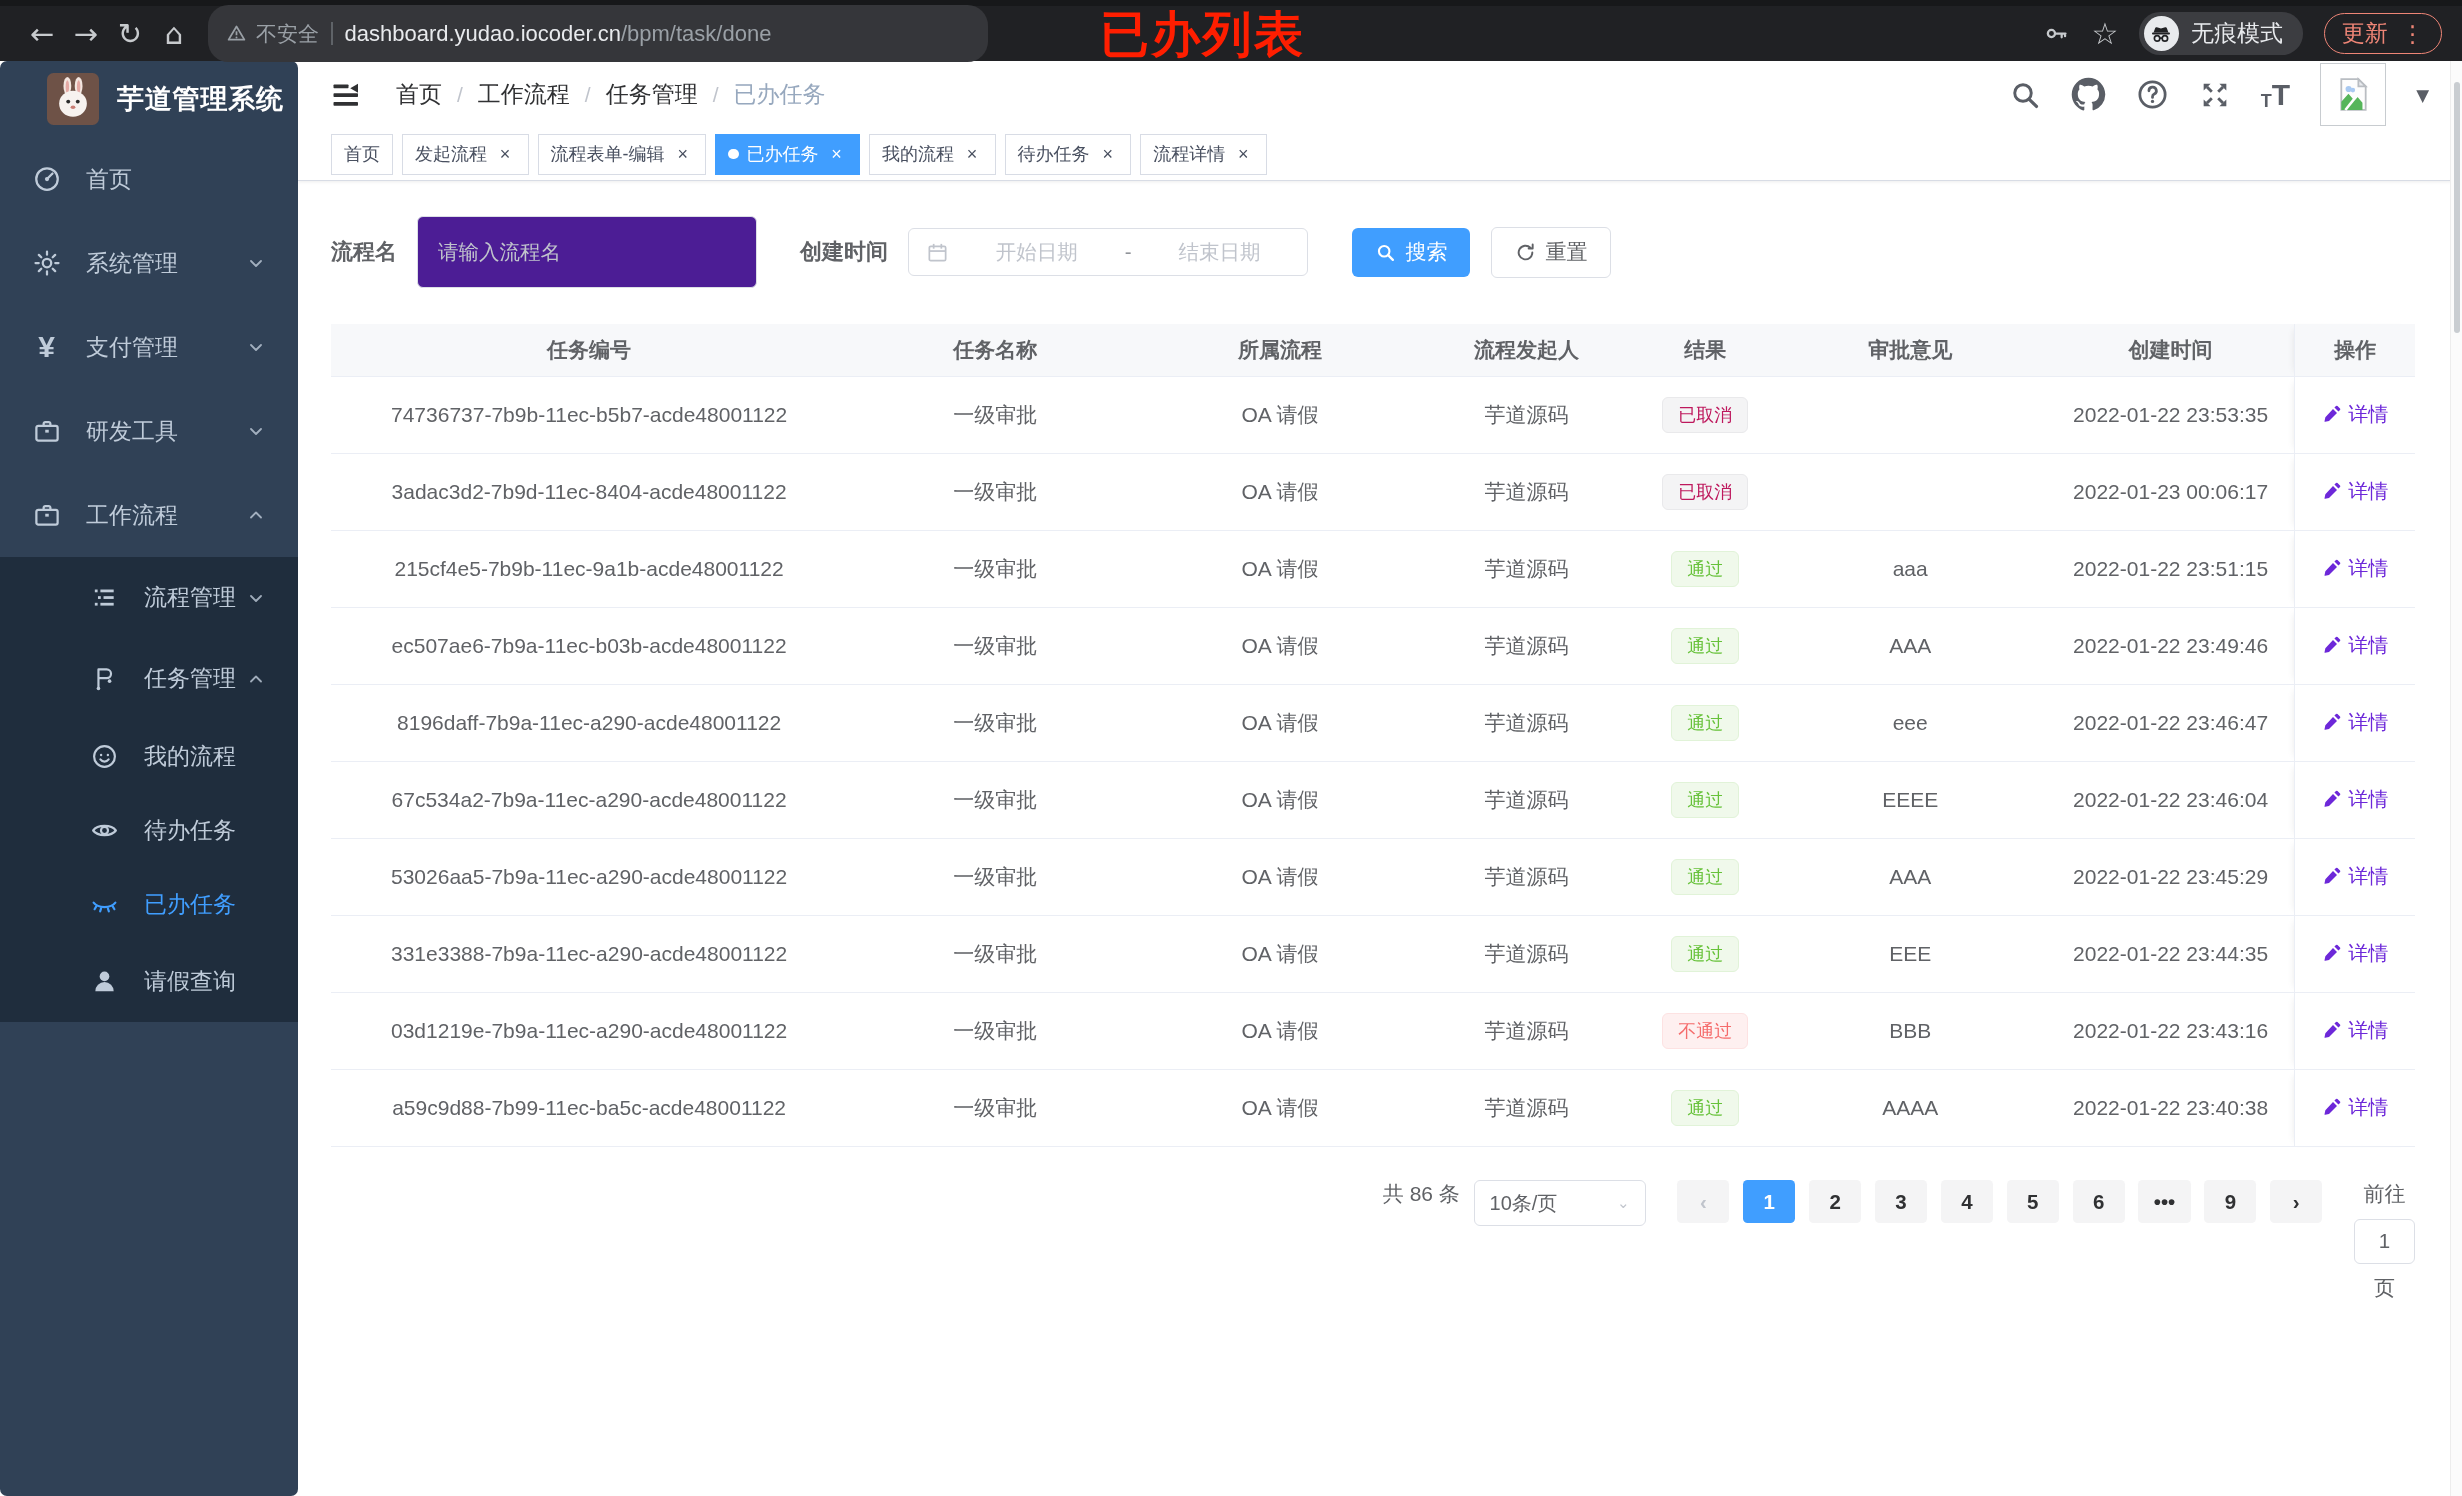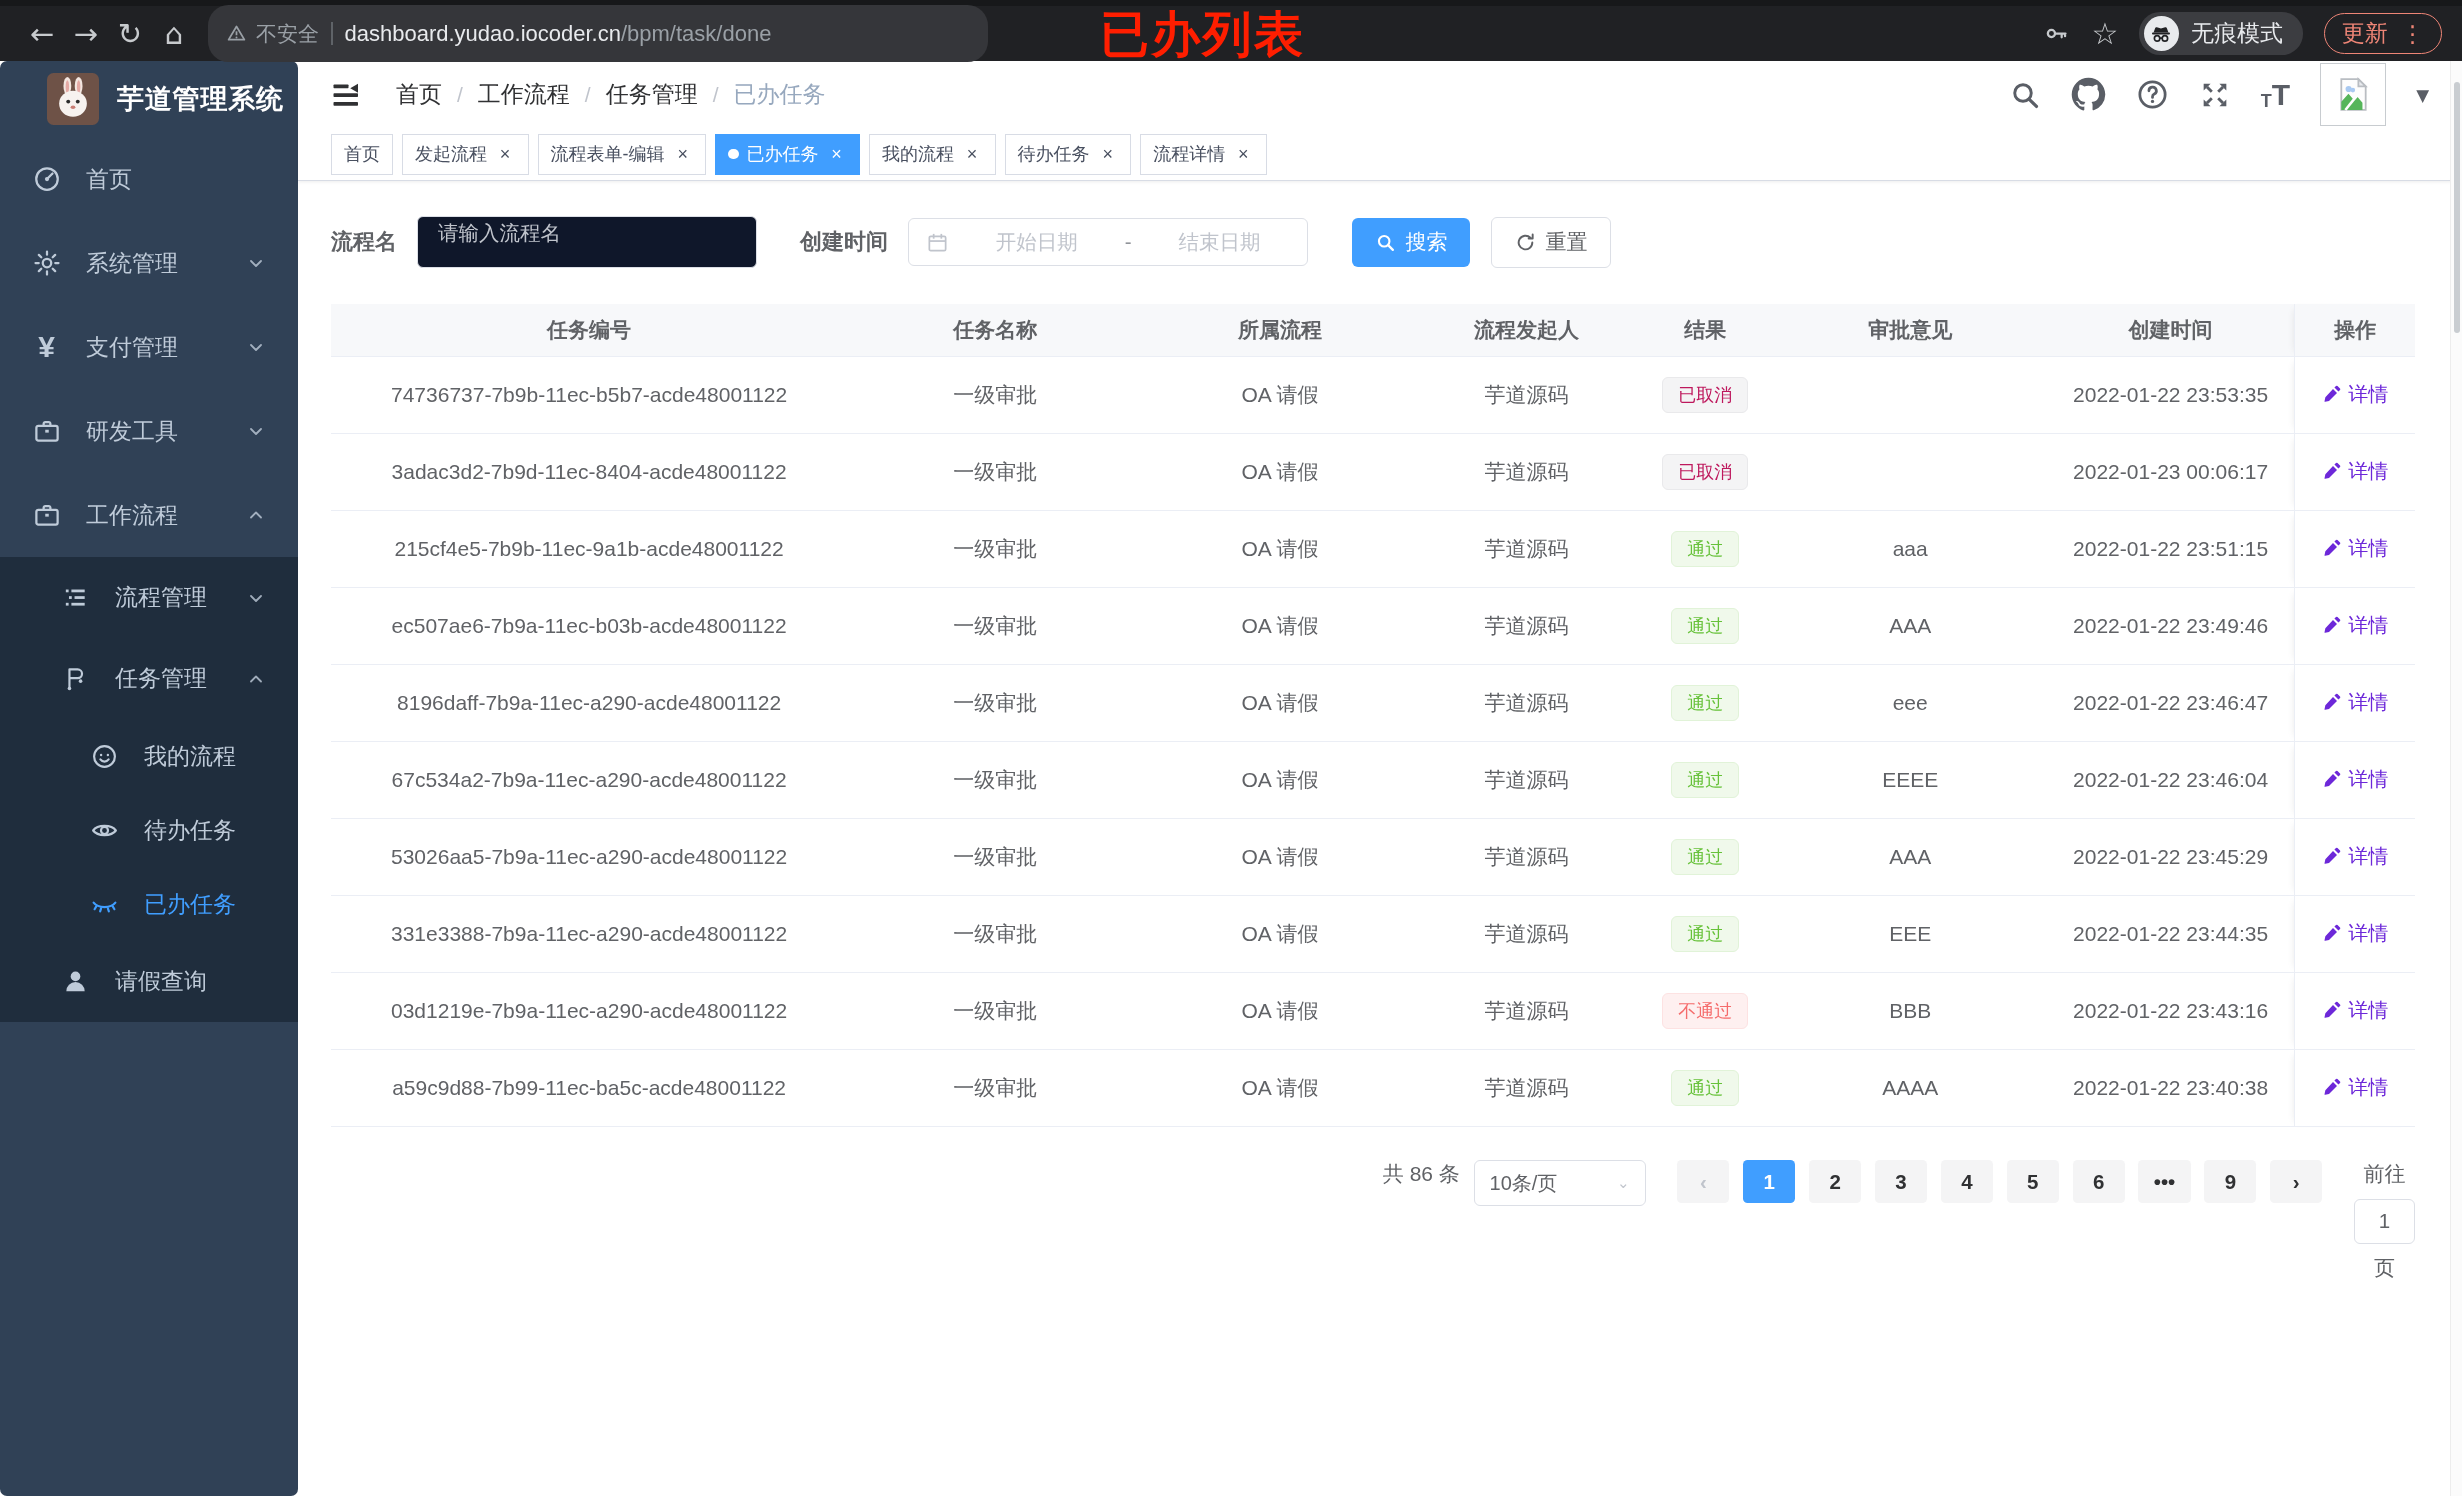--- a/index.html
+++ b/index.html
@@ -30,21 +30,21 @@
   
   .app{display:flex;height:1435px;}
   .sidebar{width:298px;flex-shrink:0;background:#304156;color:#bfcbd9;border-radius:7px;}
   .logo-row{height:76px;display:flex;align-items:center;padding-left:47px;gap:18px;}
   .logo-title{color:#fff;font-size:27px;font-weight:700;letter-spacing:0.8px;}
   .menu-item{height:84px;display:flex;align-items:center;padding:0 30px;font-size:23px;color:#bfcbd9;cursor:pointer;}
   .menu-item .mi-icon{width:33px;height:33px;margin-right:23px;display:flex;align-items:center;justify-content:center;flex-shrink:0;}
   .menu-item .mi-label{flex:1;white-space:nowrap;}
   .menu-item .mi-chev{width:24px;height:24px;opacity:.8;}
   .submenu{background:#1f2d3d;}
-  .menu-item.lvl1{padding-left:59px;height:81px;}
+  .menu-item.lvl1{padding-left:88px;height:81px;}
   .menu-item.lvl2{padding-left:88px;height:74px;}
   .menu-item.active{color:#409eff;}
   .yen-glyph{font-size:30px;font-weight:600;line-height:1;}
   
   .main{flex:1;display:flex;flex-direction:column;background:#fff;min-width:0;}
   .navbar{height:67px;display:flex;align-items:center;padding:0 33px;background:#fff;}
   .hamburger{margin-right:35px;display:flex;align-items:center;}
   .breadcrumb{display:flex;align-items:center;gap:15px;font-size:23px;color:#303133;}
   .crumb-sep{color:#c0c4cc;font-size:21px;}
   .crumb.last{color:#97a8be;}
@@ -58,22 +58,22 @@
         gap:9px;padding:0 33px;background:#fff;position:relative;z-index:2;}
   .tag{height:39px;display:flex;align-items:center;padding:0 12px;border:0.8px solid #d8dce5;background:#fff;
        color:#495060;font-size:18px;white-space:nowrap;}
   .tag .dot{width:10.6px;height:10.6px;border-radius:50%;background:#fff;margin-right:7.6px;}
   .tag .x{font-size:18px;margin-left:7.6px;width:21px;height:21px;border-radius:50%;display:flex;align-items:center;justify-content:center;}
   .tag.active{background:#409eff;border-color:#409eff;color:#fff;}
   .content{padding:35px 47px 0 33px;flex:1;}
   
   .filter{display:flex;align-items:center;margin-bottom:36px;}
   .f-label{font-size:22px;font-weight:600;color:#606266;margin-right:20px;white-space:nowrap;}
-  .f-input{width:298px;height:46px;border:1.5px solid #dcdfe6;border-radius:6px;display:flex;align-items:flex-start;
-           padding:2px 20px;color:#c0c4cc;font-size:20.5px;margin-right:43px;background:#0f172a;}
+  .f-input{width:298px;height:46px;border:1.5px solid #dcdfe6;border-radius:6px;display:flex;align-items:center;
+           padding:12px 20px;color:#c0c4cc;font-size:20.5px;margin-right:43px;background:#4c1d95;}
   .f-date{width:365px;height:46px;border:1.5px solid #dcdfe6;border-radius:6px;display:flex;align-items:center;
           padding:0 16.7px;font-size:20.5px;color:#c0c4cc;gap:16.7px;background:#fff;}
   .f-date .sep{color:#909399;flex:0 0 auto;}
   .f-date .ph{flex:1;text-align:center;}
   .btn{height:49px;border-radius:6px;display:flex;align-items:center;gap:9px;font-size:21px;padding:0 23px;cursor:pointer;}
   .btn-search{background:#409eff;color:#fff;margin-left:44px;}
   .btn-reset{background:#fff;color:#606266;border:1.5px solid #dcdfe6;margin-left:21px;}
   
   table.grid{width:2084px;border-collapse:collapse;table-layout:fixed;}
   .grid th{height:50px;background:#f7f8fa;font-size:21px;font-weight:600;color:#606266;text-align:center;white-space:nowrap;}

